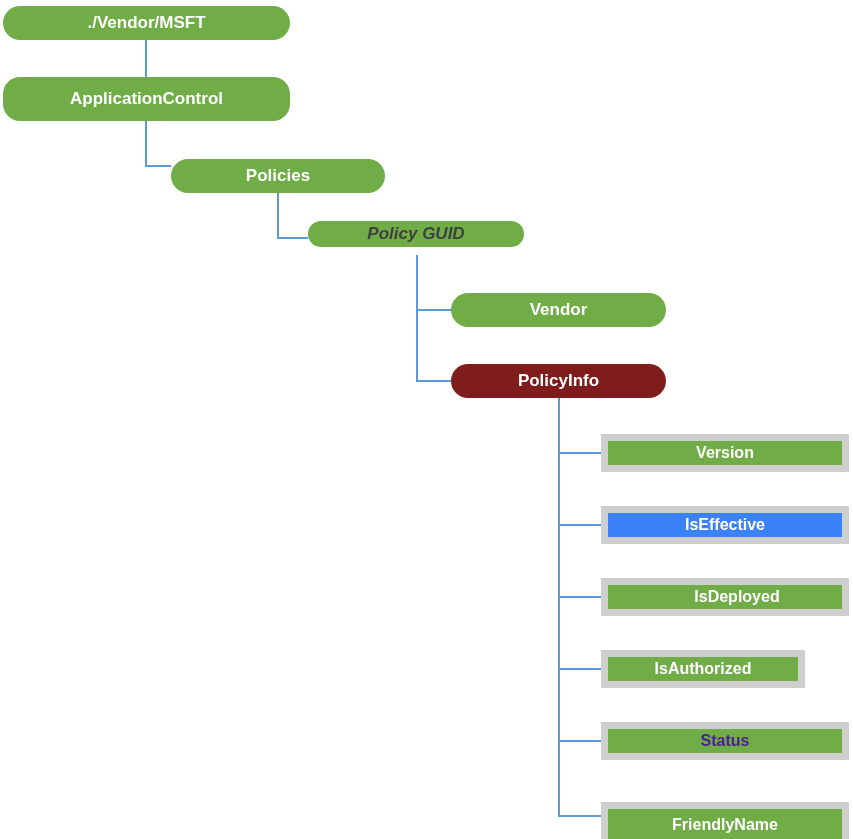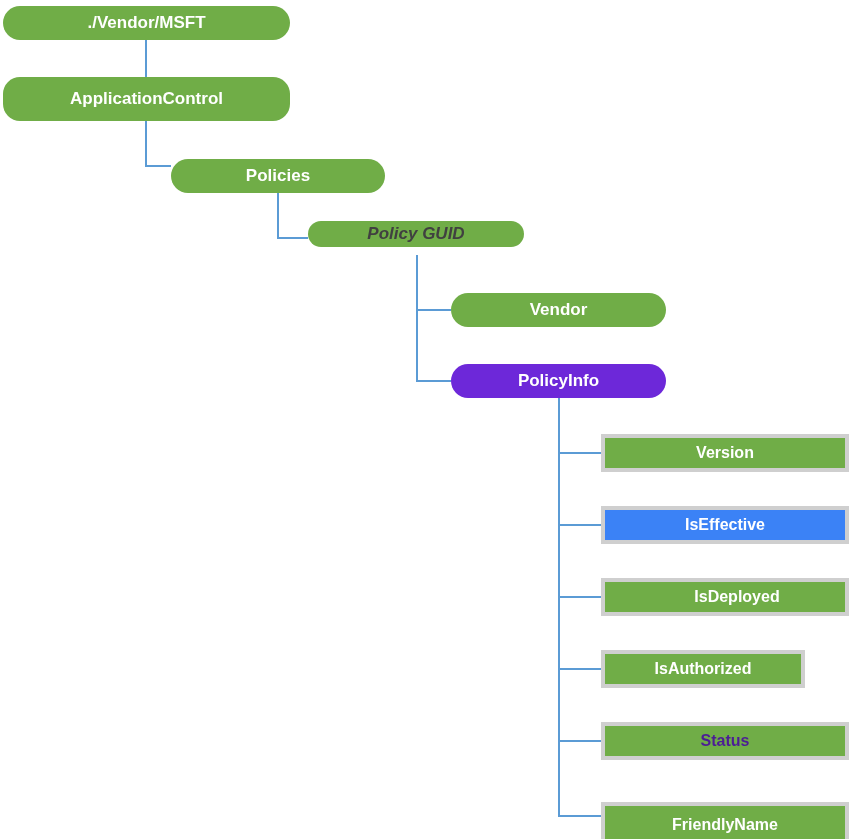--- a/index.html
+++ b/index.html
@@ -38,21 +38,21 @@
     line-height: 1.1;
     white-space: nowrap;
     overflow: hidden;
     z-index: 2;
     font-weight: bold;
   }
   .node.rounded {
     border-radius: 17px;
   }
   .node.rect {
-    border: 4px solid #000000;
+    border: 7px solid #000000;
   }
   .node.italic {
     font-style: italic;
   }
   .node-label {
     display: block;
     padding: 0 10px;
   }
 </style>
 </head>
@@ -81,21 +81,21 @@
       </div>
       <div class="node rounded" style="left: 171px; top: 149px; width: 214px; height: 34px; font-size: 17px; background: rgb(112, 173, 71); color: rgb(255, 255, 255); margin-top: 10px;">
         <span class="node-label">Policies</span>
       </div>
       <div class="node rounded italic" style="left: 308px; top: 221px; width: 216px; height: 26px; font-size: 17px; background: rgb(112, 173, 71); color: #404040;">
         <span class="node-label">Policy GUID</span>
       </div>
       <div class="node rounded" style="left: 451px; top: 293px; width: 215px; height: 34px; font-size: 17px; background: rgb(112, 173, 71); color: rgb(255, 255, 255);">
         <span class="node-label">Vendor</span>
       </div>
-      <div class="node rounded" style="left: 451px; top: 364px; width: 215px; height: 34px; font-size: 17px; background: #6d28d9; color: rgb(255, 255, 255);">
+      <div class="node rounded" style="left: 451px; top: 364px; width: 215px; height: 34px; font-size: 17px; background: #7f1d1d; color: rgb(255, 255, 255);">
         <span class="node-label">PolicyInfo</span>
       </div>
       <div class="node rect" style="left: 601px; top: 434px; width: 248px; height: 38px; font-size: 16px; background: rgb(112, 173, 71); color: rgb(255, 255, 255); border-color: rgb(207, 207, 207);">
         <span class="node-label">Version</span>
       </div>
       <div class="node rect" style="left: 601px; top: 506px; width: 248px; height: 38px; font-size: 16px; background: #3b82f6; color: rgb(255, 255, 255); border-color: rgb(207, 207, 207);">
         <span class="node-label">IsEffective</span>
       </div>
       <div class="node rect" style="left: 601px; top: 578px; width: 248px; height: 38px; font-size: 16px; background: rgb(112, 173, 71); color: rgb(255, 255, 255); border-color: rgb(207, 207, 207); padding-left: 24px;">
         <span class="node-label">IsDeployed</span>

